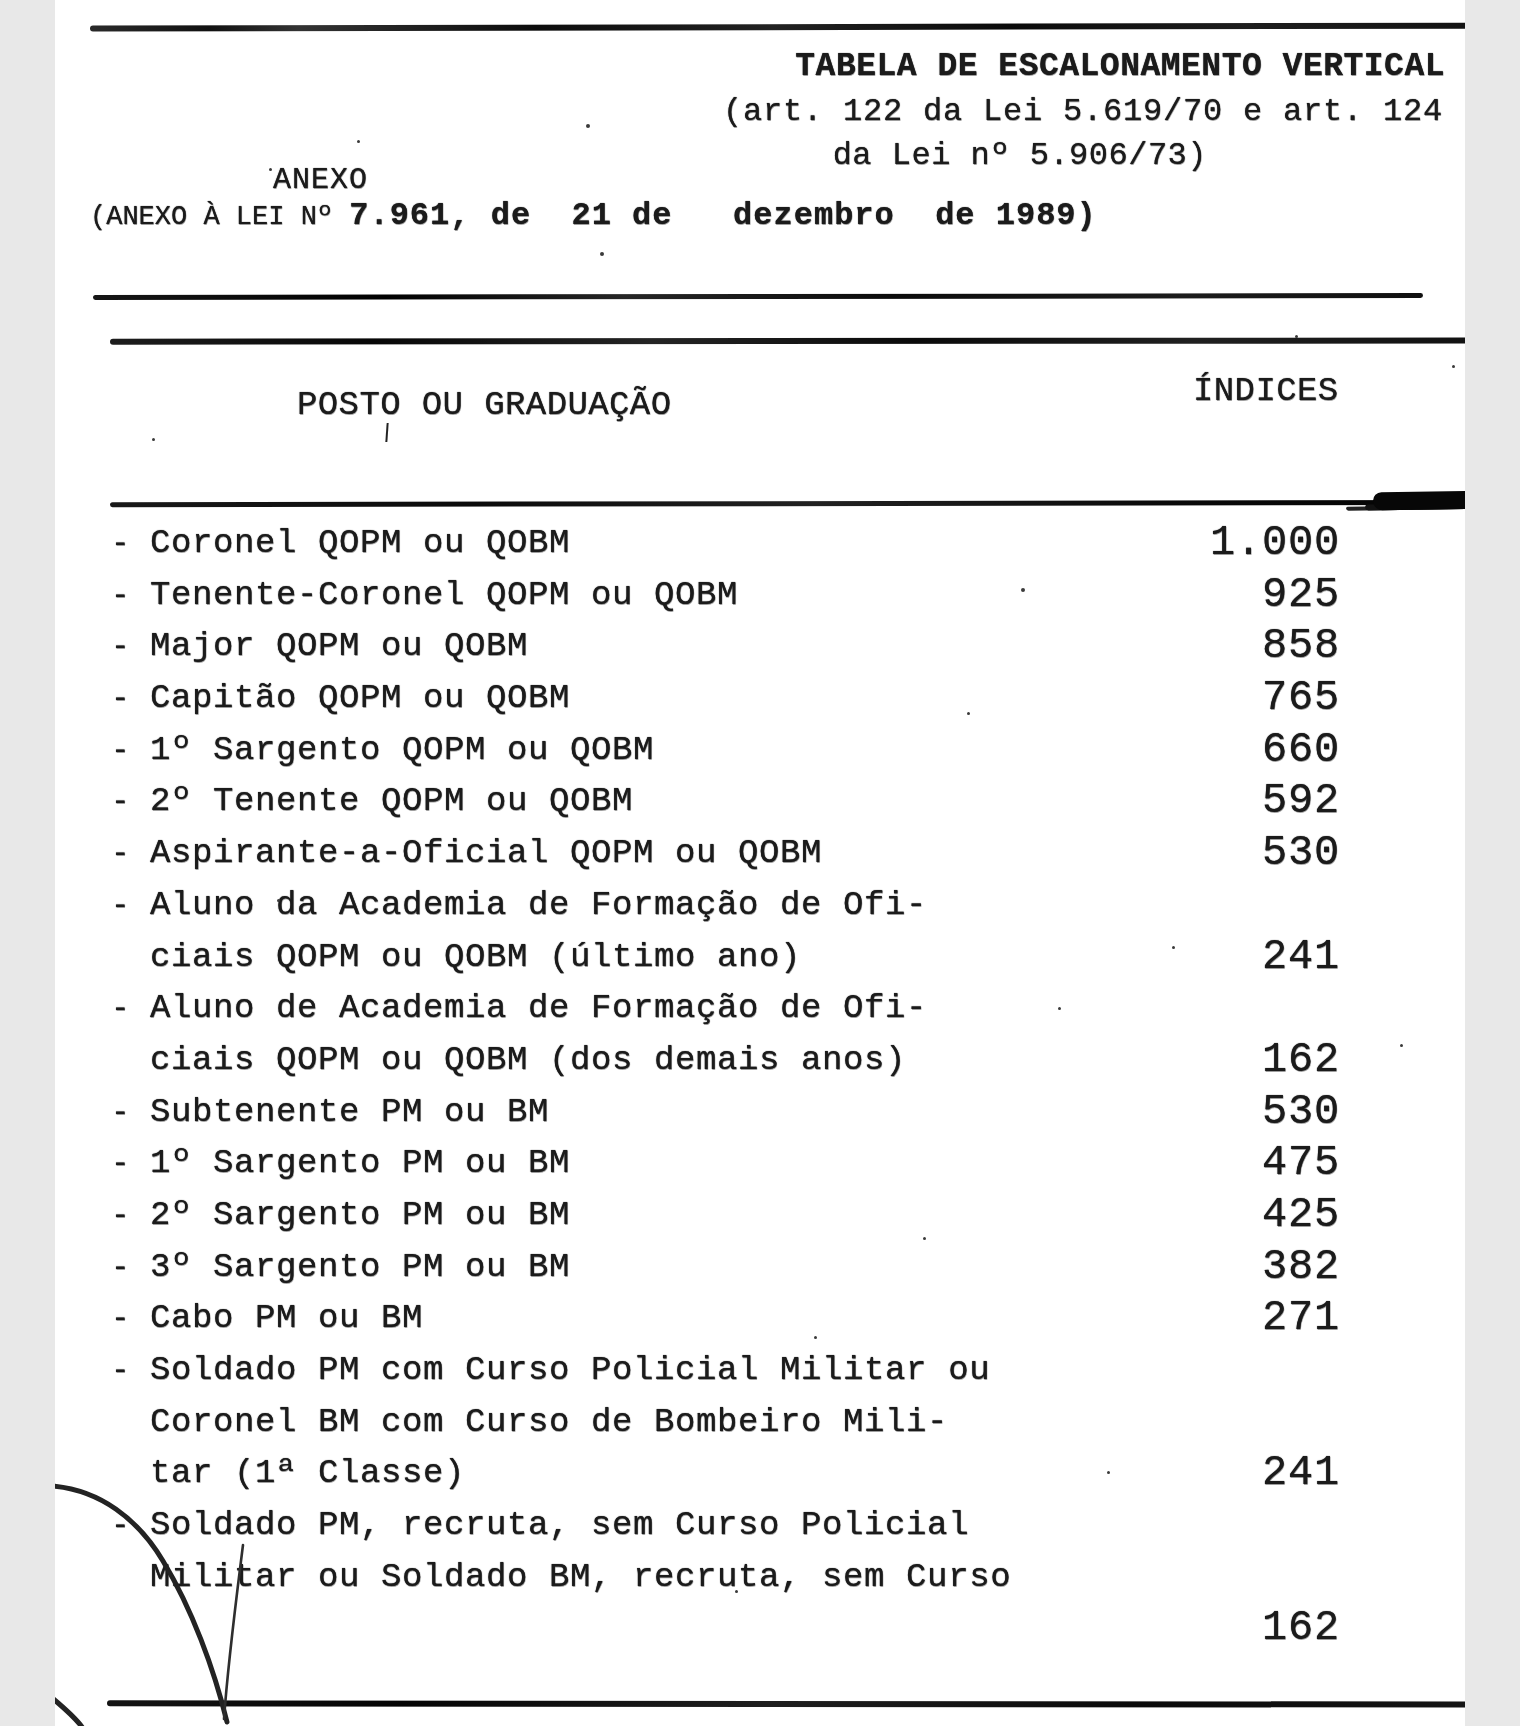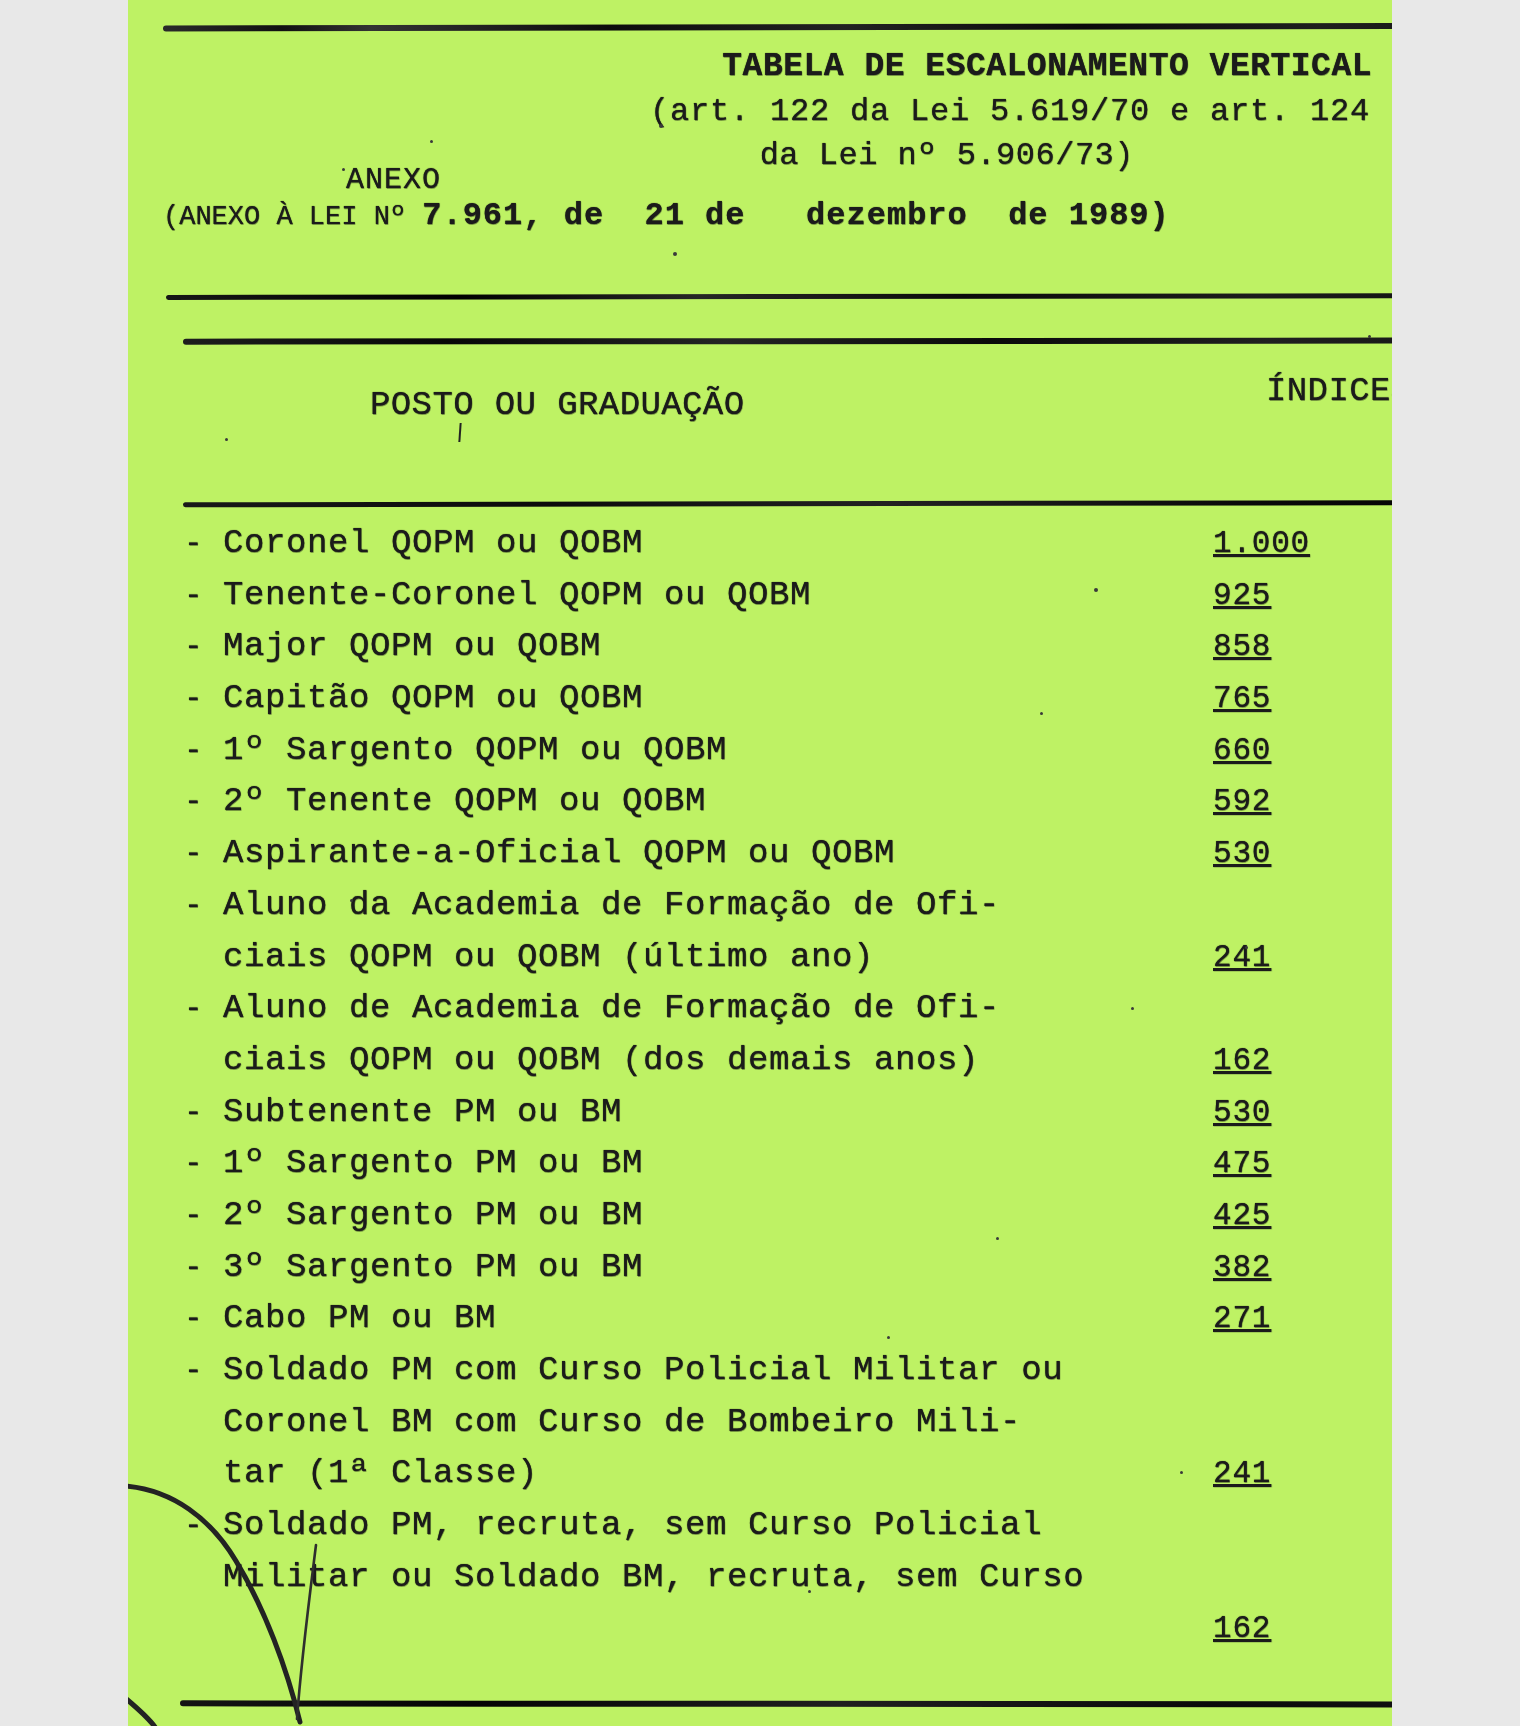--- a/index.html
+++ b/index.html
@@ -1,20 +1,20 @@
 <!DOCTYPE html>
 <html><head>
 <meta charset="utf-8">
 <style>
   html,body{margin:0;padding:0;background:#e8e8e8;}
   #page{
     position:relative;
-    width:1264px;height:1726px;
+    width:1410px;height:1726px;
     margin:0 auto;
-    background:#bef264;
+    background:#ffffff;
     overflow:hidden;
     font-family:"Liberation Mono","DejaVu Sans Mono",monospace;
     color:#1b1b1b;
   }
   .tw{ text-shadow:0 0 1px rgba(10,10,10,.85), 0.5px 0.5px 0 rgba(20,20,20,.35); }
   .abs{ position:absolute; white-space:pre; }
 
   
   .rule{ position:absolute; border-radius:3px; }
   #rule-top{
@@ -59,21 +59,21 @@
 
   
   #col-left { left:242px; top:386px; font-size:34px; letter-spacing:0.4px; }
   #col-right{ left:1138px; top:372px; font-size:34px; letter-spacing:0.4px; }
 
   
   #table-body{ position:absolute; left:0; top:518px; width:1520px; }
   .row{ position:relative; height:51.7px; }
   .row .dash{ position:absolute; left:56px; top:0; line-height:51.7px; font-size:31px; }
   .row .label{ position:absolute; left:95px; top:0; line-height:51.7px; font-size:34px; letter-spacing:0.6px; white-space:pre; }
-  .row .value{ position:absolute; left:1085px; top:0; width:200px; line-height:51.7px; font-size:31px; letter-spacing:0.8px; text-align:left; white-space:pre;text-decoration:underline; }
+  .row .value{ position:absolute; left:1085px; top:0; width:200px; line-height:51.7px; font-size:42px; letter-spacing:0.8px; text-align:right; white-space:pre; }
 
   
   .speck{ position:absolute; background:#3a3a3a; border-radius:50%; }
   #tick-1{ position:absolute; left:331px; top:423px; width:2px; height:19px; background:#222; transform:rotate(4deg); }
 
   #pen-marks{ position:absolute; left:0; top:0; pointer-events:none; }
 </style>
 </head>
 <body>
 

